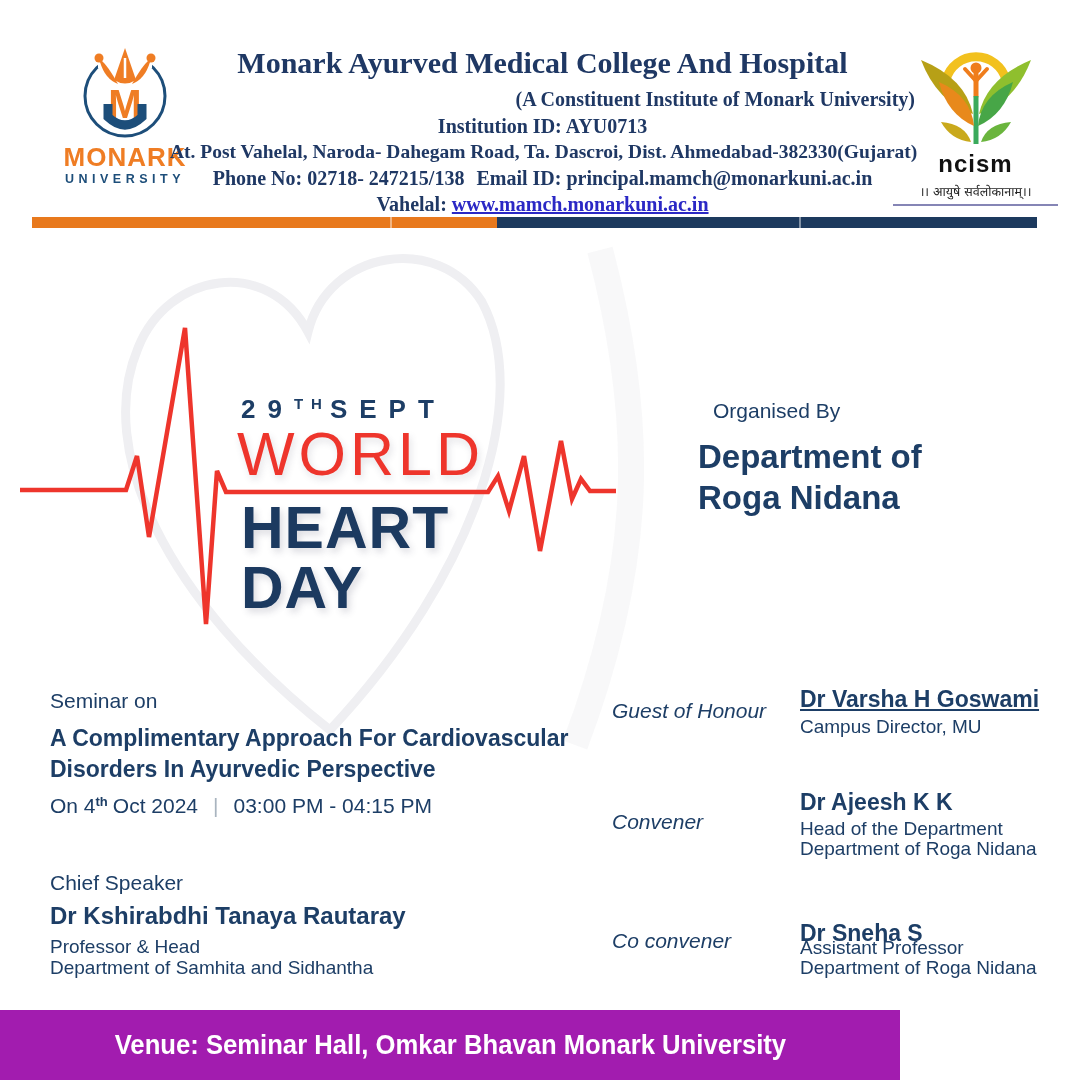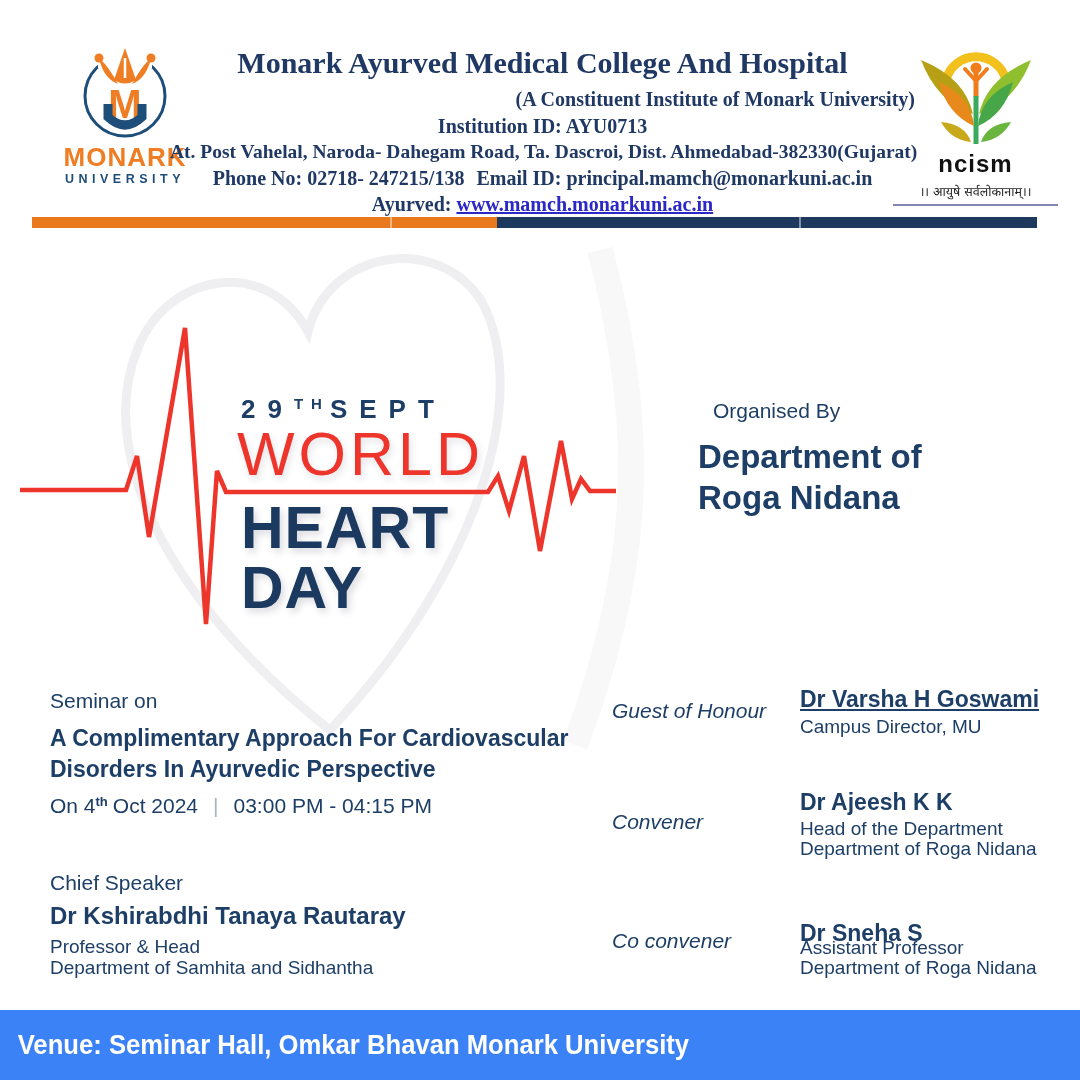--- a/index.html
+++ b/index.html
@@ -56,22 +56,22 @@
   .cs-label{left:50px;top:871px;font-size:21px;}
   .cs-name{left:50px;top:902px;font-size:24px;font-weight:bold;}
   .cs-role{left:50px;top:936px;font-size:19px;}
   .cs-dept{left:50px;top:957px;font-size:19px;}
   
   .cmt-label{font-size:21px;font-style:italic;}
   .cmt-name{font-size:23px;font-weight:bold;}
   .cmt-line{font-size:19px;}
   
   .venue-bar{
-    position:absolute;left:0;top:1010px;width:1080px;height:70px;background:#3b82f6;
-    display:flex;align-items:center;justify-content:flex-start;z-index:2;
+    position:absolute;left:0;top:1010px;width:900px;height:70px;background:#a21caf;
+    display:flex;align-items:center;justify-content:center;z-index:2;
   }
   .venue-bar span{color:#ffffff;font-weight:bold;font-size:27px;transform:scaleX(0.95);white-space:nowrap;}
 </style>
 </head>
 <body>
 
 <div class="poster">
 
   <div class="mu-logo">
     <svg width="150" height="92" viewBox="0 0 150 92">
@@ -94,21 +94,21 @@
 
   <div class="letterhead-text">
     <div class="lh-title">Monark Ayurved Medical College And Hospital</div>
     <div class="lh-sub">(A Constituent Institute of Monark University)</div>
     <div class="lh-id">Institution ID: AYU0713</div>
     <div class="lh-addr">At. Post Vahelal, Naroda- Dahegam Road, Ta. Dascroi, Dist. Ahmedabad-382330(Gujarat)</div>
     <div class="lh-phone">
       <span>Phone No: 02718- 247215/138</span><span class="gap"></span><span>Email ID: principal.mamch@monarkuni.ac.in</span>
     </div>
     <div class="lh-web">
-      <span>Ayurved:</span>
+      <span>Vahelal:</span>
       <a href="#">www.mamch.monarkuni.ac.in</a>
     </div>
   </div>
 
   <div class="ncism-logo">
     <svg width="165" height="106" viewBox="0 0 165 106">
 
       <path d="M53,36 A31,31 0 0 1 113,36" fill="none" stroke="#f2c11e" stroke-width="9"></path>
 
       <circle cx="83" cy="24" r="5.5" fill="#ef7d1c"></circle>

